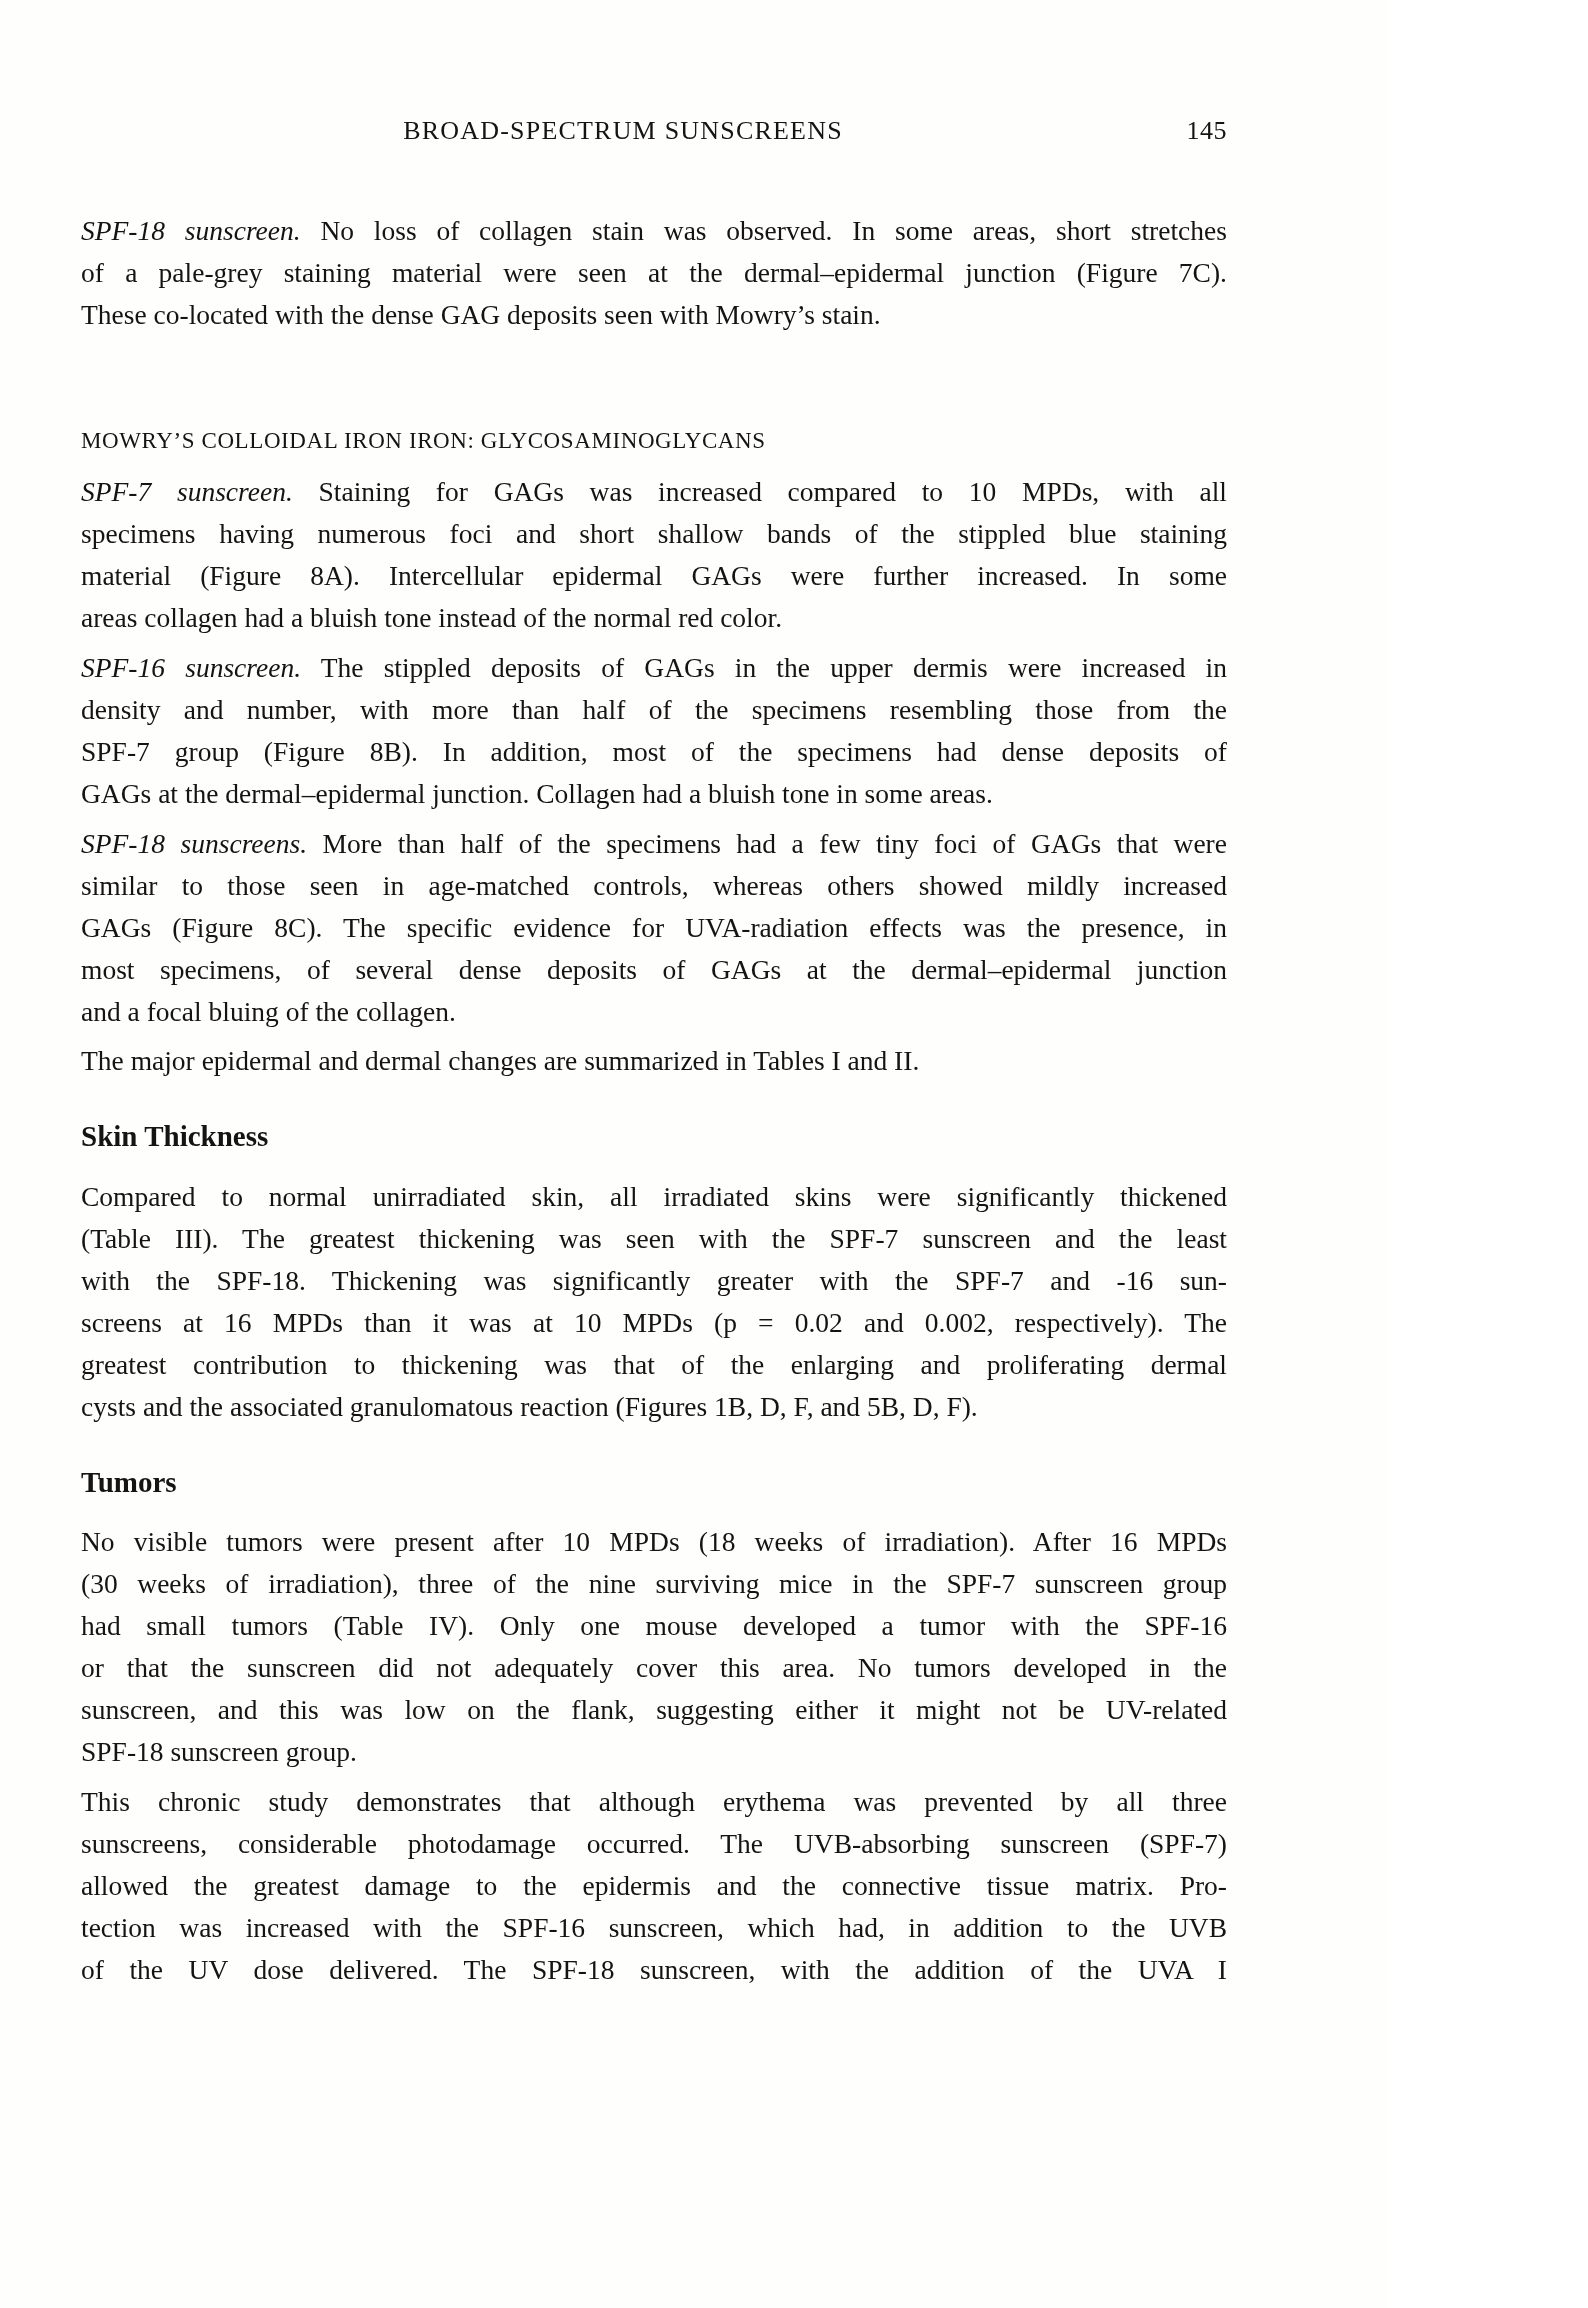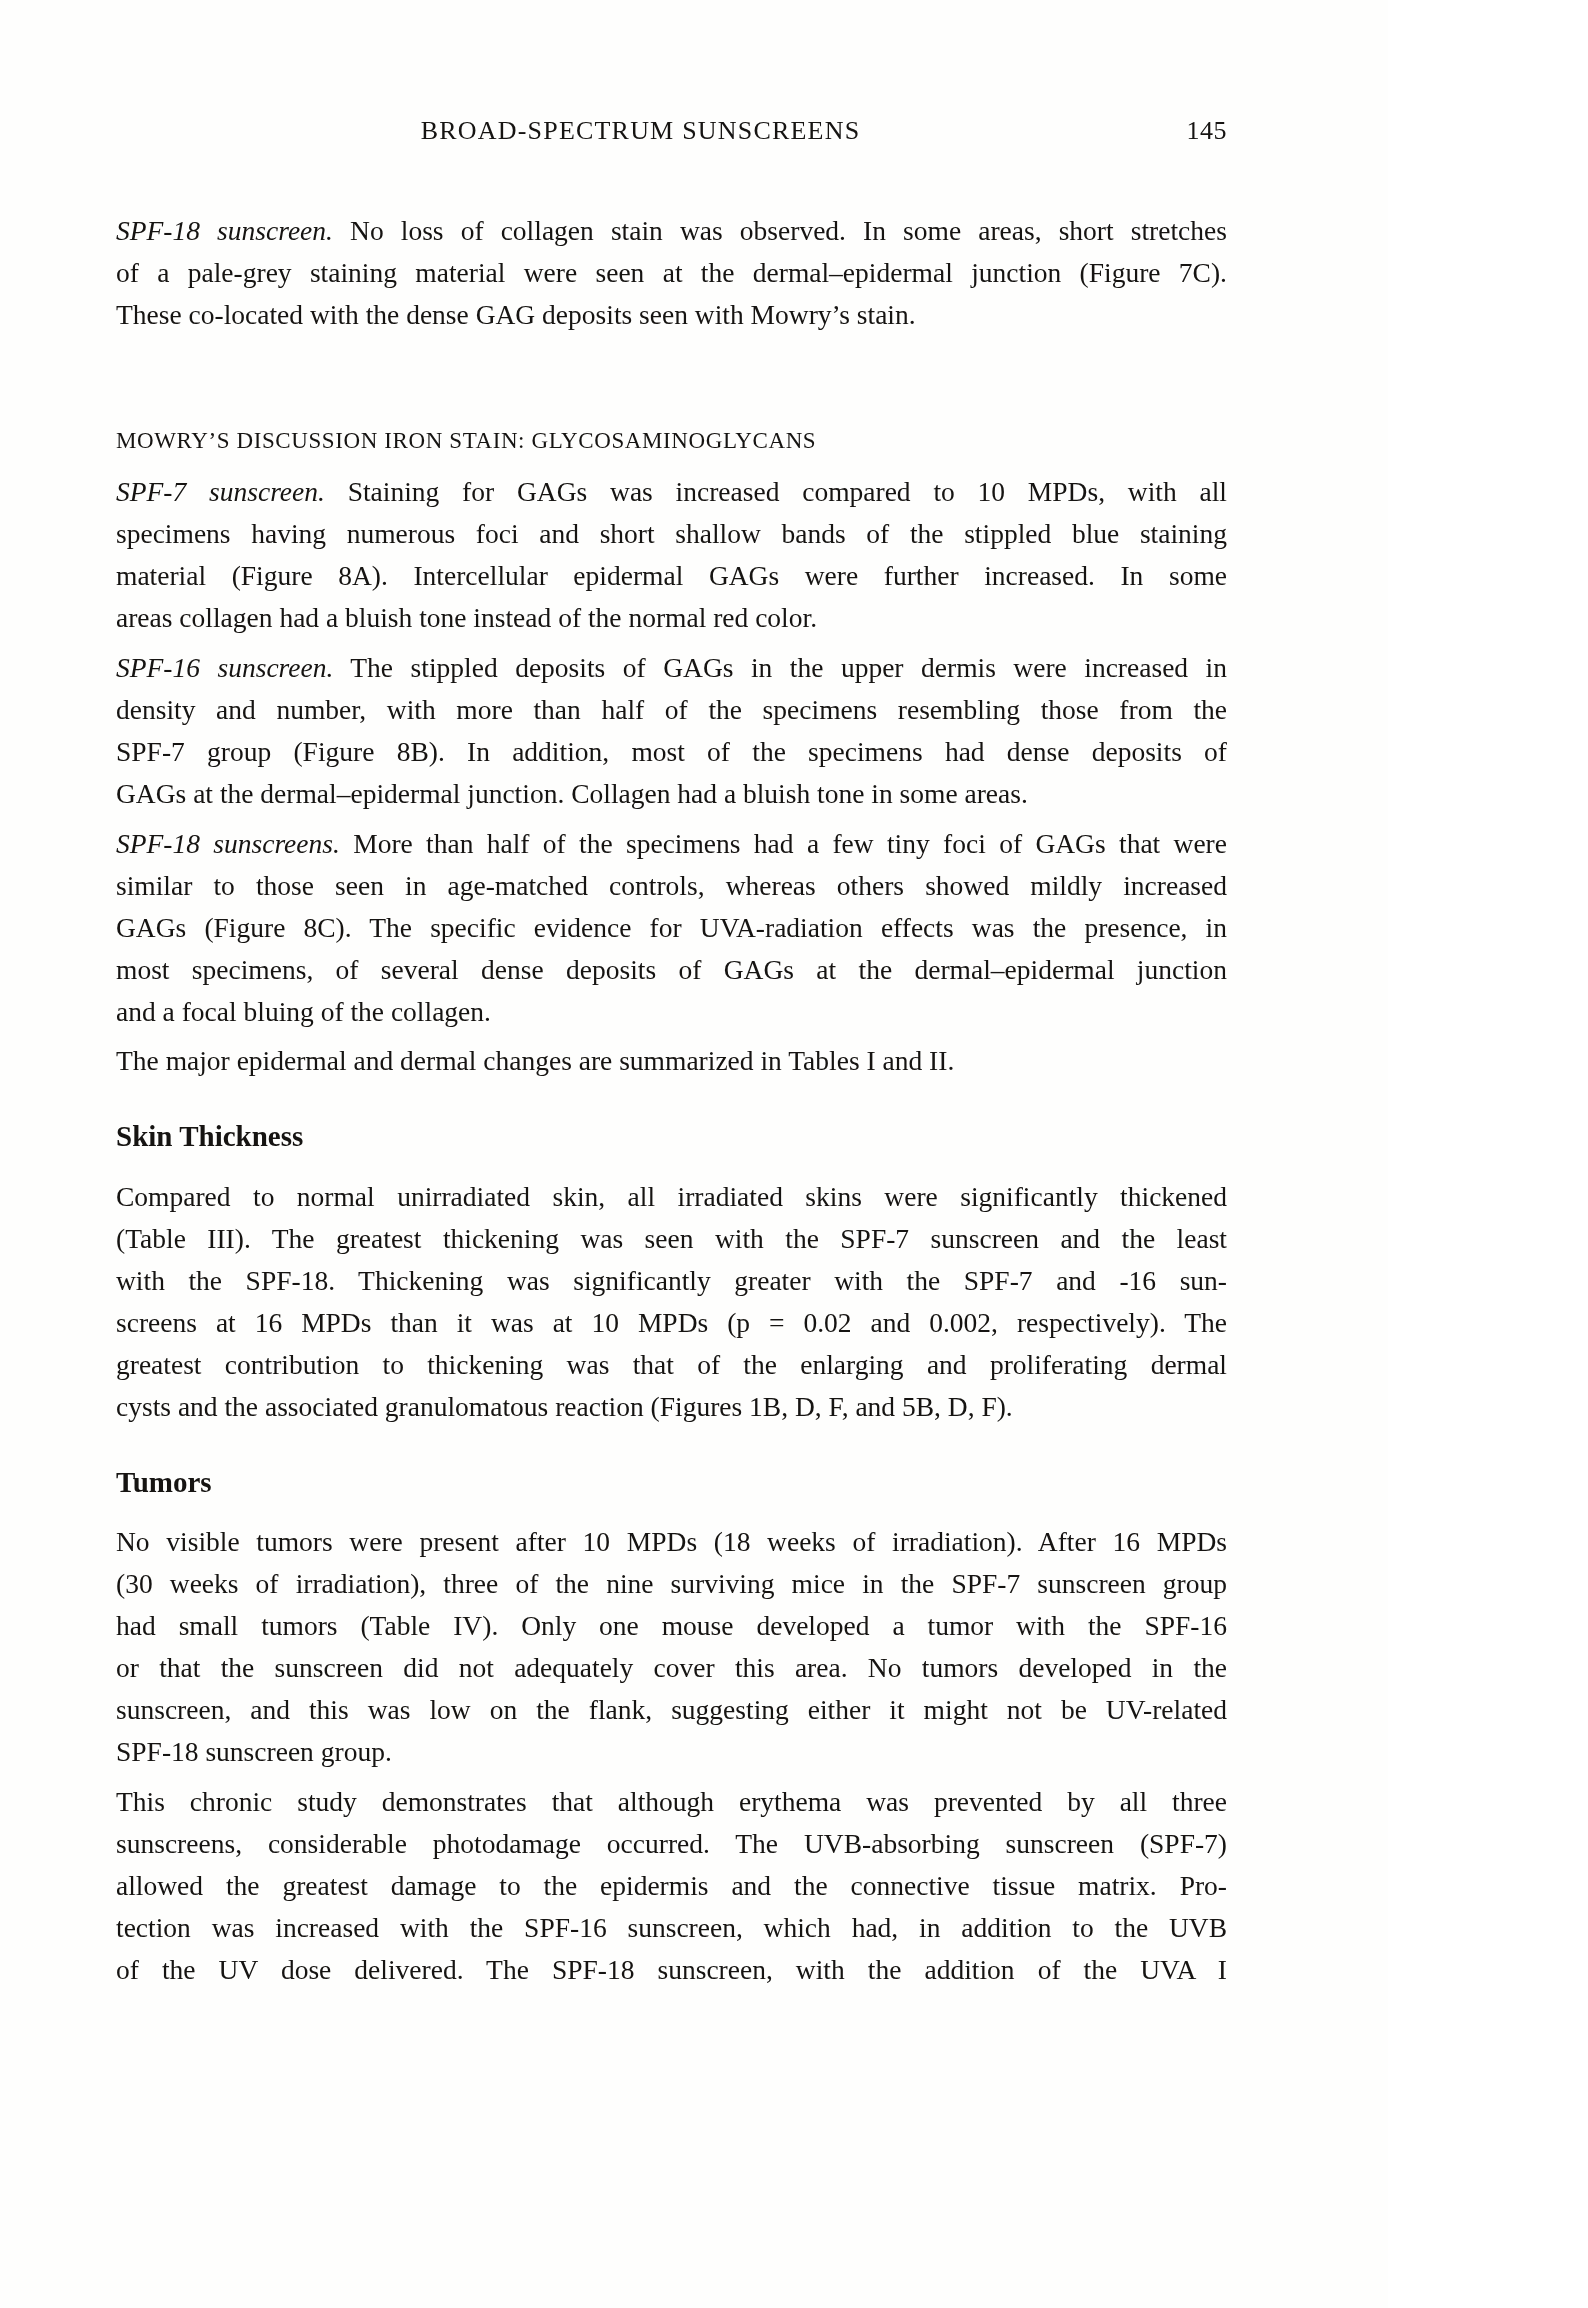--- a/index.html
+++ b/index.html
@@ -8,21 +8,21 @@
     background: #ffffff;
   }
   .page {
     position: relative;
     width: 1388px;
     height: 2309px;
     box-sizing: border-box;
     background: #fefefd;
     color: #161412;
     font-family: "Liberation Serif", "DejaVu Serif", serif;
-    padding: 114px 161px 0 116px;
+    padding: 114px 161px 0 81px;
     overflow: hidden;
   }
   .running-header {
     position: relative;
     height: 42px;
     margin-bottom: 54px;
     font-size: 26px;
     line-height: 33px;
     letter-spacing: 1.2px;
     text-align: center;
@@ -77,21 +77,21 @@
   <header class="running-header">
     <span class="header-title">BROAD-SPECTRUM SUNSCREENS</span>
     <span class="header-page-number">145</span>
   </header>
   <main id="content">
       <div class="paragraph lead-paragraph">
         <div class="line"><em>SPF-18 sunscreen.</em> No loss of collagen stain was observed. In some areas, short stretches</div>
         <div class="line">of a pale-grey staining material were seen at the dermal–epidermal junction (Figure 7C).</div>
         <div class="line last">These co-located with the dense GAG deposits seen with Mowry’s stain.</div>
       </div>
-      <div class="section-heading">MOWRY’S DISCUSSION IRON STAIN: GLYCOSAMINOGLYCANS</div>
+      <div class="section-heading">MOWRY’S COLLOIDAL IRON IRON: GLYCOSAMINOGLYCANS</div>
       <div class="paragraph lead-paragraph">
         <div class="line"><em>SPF-7 sunscreen.</em> Staining for GAGs was increased compared to 10 MPDs, with all</div>
         <div class="line">specimens having numerous foci and short shallow bands of the stippled blue staining</div>
         <div class="line">material (Figure 8A). Intercellular epidermal GAGs were further increased. In some</div>
         <div class="line last">areas collagen had a bluish tone instead of the normal red color.</div>
       </div>
       <div class="paragraph lead-paragraph">
         <div class="line"><em>SPF-16 sunscreen.</em> The stippled deposits of GAGs in the upper dermis were increased in</div>
         <div class="line">density and number, with more than half of the specimens resembling those from the</div>
         <div class="line">SPF-7 group (Figure 8B). In addition, most of the specimens had dense deposits of</div>

